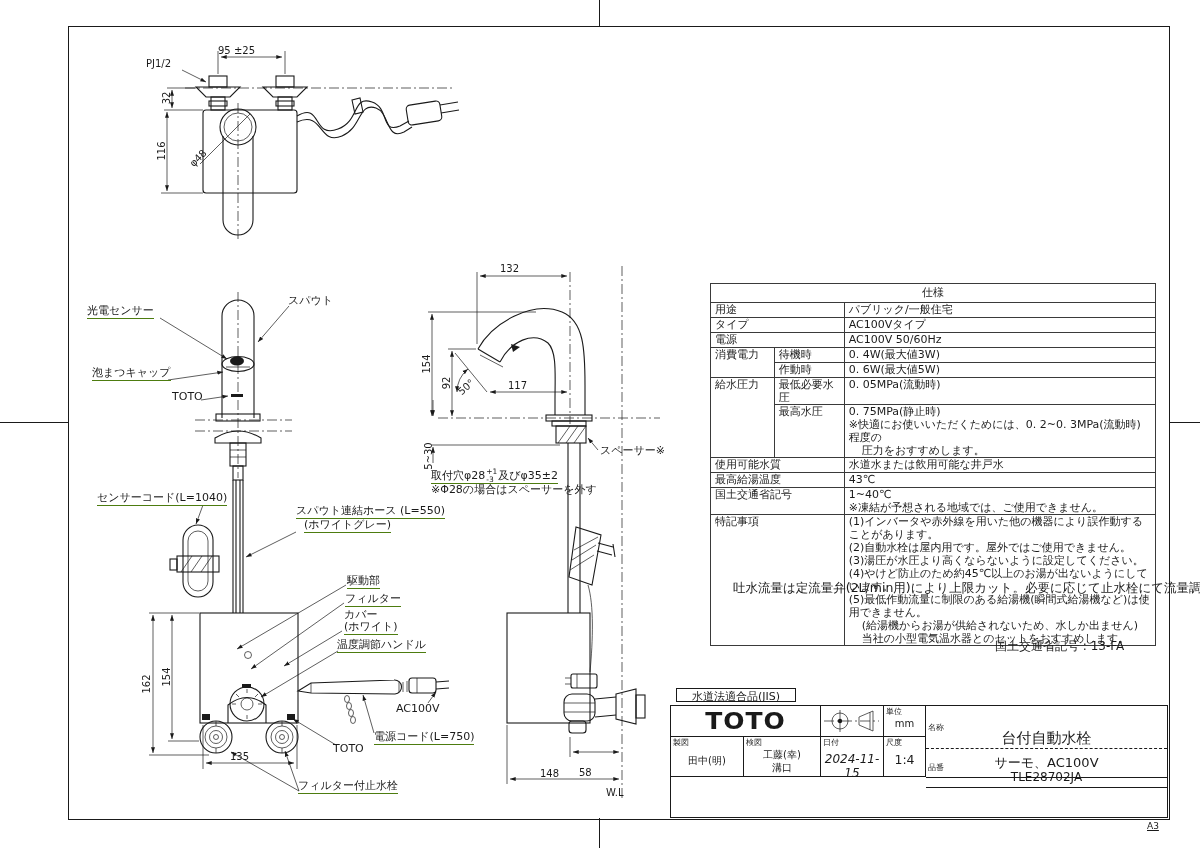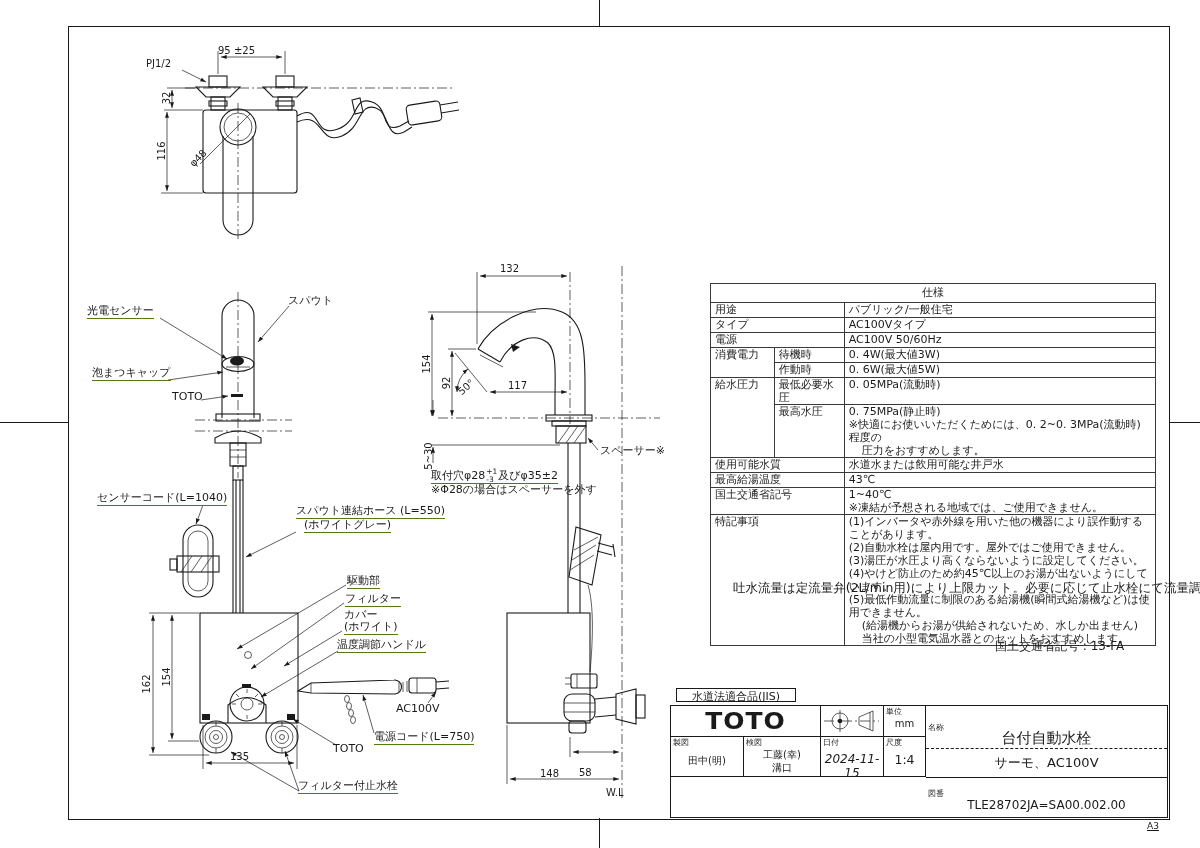--- a/index.html
+++ b/index.html
@@ -347,19 +347,19 @@
   <div class="tbc bR bB" style="left:213px;top:31px;width:42px;height:40px;">
     <div class="mini">尺度</div>
     <div class="cellval" style="top:15px;font-size:12.5px;">1:4</div>
   </div>
   <div class="tbc bB" style="left:255px;top:16px;width:241px;height:56px;">
     <div class="mini">名称</div>
     <div class="cellval" style="top:7px;font-size:15px;">台付自動水栓</div>
     <div style="position:absolute;left:0;top:26px;width:100%;border-bottom:1px dashed #1a1a1a;"></div>
     <div class="cellval" style="top:32px;font-size:13px;">サーモ、AC100V</div>
   </div>
-  <div class="tbc" style="left:255px;top:82px;width:241px;height:29px;">
-    <div class="mini">図番</div>
-    <div class="cellval" style="top:10px;font-size:12px;">TLE28702JA=SA00.002.00</div>
+  <div class="tbc bB" style="left:255px;top:56px;width:241px;height:26px;">
+    <div class="mini">品番</div>
+    <div class="cellval" style="top:8px;font-size:12px;">TLE28702JA</div>
   </div>
 </div>
 
 <div class="lbl" style="left:1147px;top:820px;font-size:9px;text-decoration:underline;">A3</div>
 
 </body></html>

